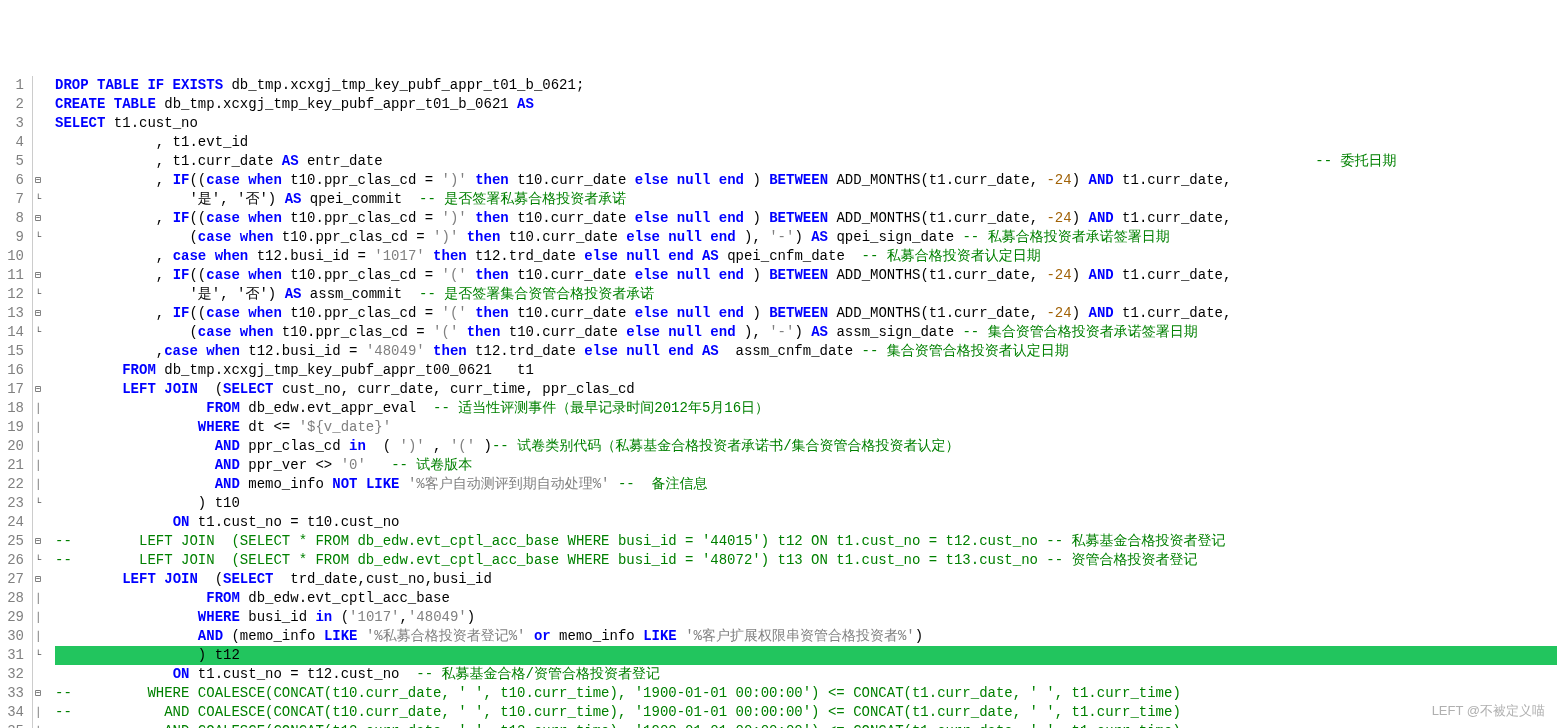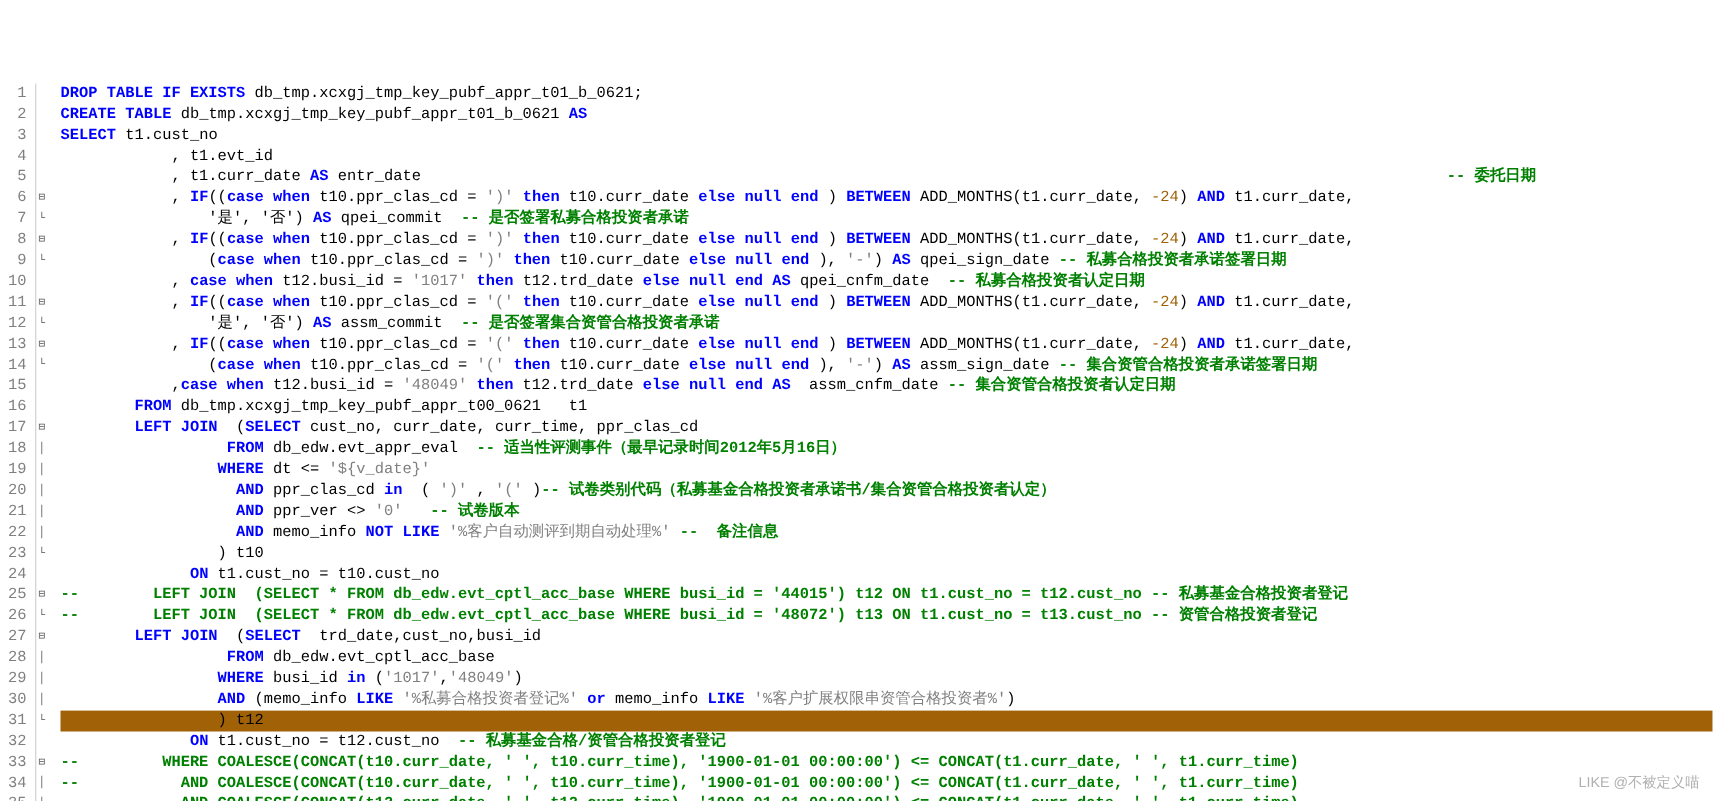--- a/index.html
+++ b/index.html
@@ -28,41 +28,41 @@
     font-size: 10px;
     line-height: 19px;
     padding-left:2px;
     user-select: none;
   }
   .code {
     padding-left: 6px;
     flex: 1;
   }
   .ln { height: 19px; }
-  .hl-line { background: #a16207; }
+  .hl-line { background: #22c55e; }
   .kw { color: #0000ff; font-weight: bold; }
   .str{ color: #808080; }
   .num{ color: #a16207; }
-  .cmt{ color: #008000; font-weight: bold; }
+  .cmt{ color: #008000; }
   .watermark {
     position: fixed;
     bottom: 8px; right: 12px;
     color: #b0b0b0;
     font-family: Arial, sans-serif;
     font-size: 13px;
     pointer-events: none;
   }
 </style>
 </head>
 <body>
 
 
 
 <div class="editor">
   <div class="gutter" id="gutter"><div class="ln">1</div><div class="ln">2</div><div class="ln">3</div><div class="ln">4</div><div class="ln">5</div><div class="ln">6</div><div class="ln">7</div><div class="ln">8</div><div class="ln">9</div><div class="ln">10</div><div class="ln">11</div><div class="ln">12</div><div class="ln">13</div><div class="ln">14</div><div class="ln">15</div><div class="ln">16</div><div class="ln">17</div><div class="ln">18</div><div class="ln">19</div><div class="ln">20</div><div class="ln">21</div><div class="ln">22</div><div class="ln">23</div><div class="ln">24</div><div class="ln">25</div><div class="ln">26</div><div class="ln">27</div><div class="ln">28</div><div class="ln">29</div><div class="ln">30</div><div class="ln">31</div><div class="ln">32</div><div class="ln">33</div><div class="ln">34</div><div class="ln">35</div></div>
   <div class="fold" id="fold"><div class="ln"></div><div class="ln"></div><div class="ln"></div><div class="ln"></div><div class="ln"></div><div class="ln">⊟</div><div class="ln">└</div><div class="ln">⊟</div><div class="ln">└</div><div class="ln"></div><div class="ln">⊟</div><div class="ln">└</div><div class="ln">⊟</div><div class="ln">└</div><div class="ln"></div><div class="ln"></div><div class="ln">⊟</div><div class="ln">│</div><div class="ln">│</div><div class="ln">│</div><div class="ln">│</div><div class="ln">│</div><div class="ln">└</div><div class="ln"></div><div class="ln">⊟</div><div class="ln">└</div><div class="ln">⊟</div><div class="ln">│</div><div class="ln">│</div><div class="ln">│</div><div class="ln">└</div><div class="ln"></div><div class="ln">⊟</div><div class="ln">│</div><div class="ln">│</div></div>
   <div class="code" id="code"><div class="ln"><span class="kw">DROP TABLE IF EXISTS</span><span> db_tmp.xcxgj_tmp_key_pubf_appr_t01_b_0621;</span></div><div class="ln"><span class="kw">CREATE TABLE</span><span> db_tmp.xcxgj_tmp_key_pubf_appr_t01_b_0621 </span><span class="kw">AS</span></div><div class="ln"><span class="kw">SELECT</span><span> t1.cust_no</span></div><div class="ln"><span>            , t1.evt_id</span></div><div class="ln"><span>            , t1.curr_date </span><span class="kw">AS</span><span> entr_date                                                                                                               </span><span class="cmt">-- 委托日期</span></div><div class="ln"><span>            , </span><span class="kw">IF</span><span>((</span><span class="kw">case when</span><span> t10.ppr_clas_cd = </span><span class="str">')'</span><span> </span><span class="kw">then</span><span> t10.curr_date </span><span class="kw">else null end</span><span> ) </span><span class="kw">BETWEEN</span><span> ADD_MONTHS(t1.curr_date, </span><span class="num">-24</span><span>) </span><span class="kw">AND</span><span> t1.curr_date,</span></div><div class="ln"><span>                '是', '否') </span><span class="kw">AS</span><span> qpei_commit  </span><span class="cmt">-- 是否签署私募合格投资者承诺</span></div><div class="ln"><span>            , </span><span class="kw">IF</span><span>((</span><span class="kw">case when</span><span> t10.ppr_clas_cd = </span><span class="str">')'</span><span> </span><span class="kw">then</span><span> t10.curr_date </span><span class="kw">else null end</span><span> ) </span><span class="kw">BETWEEN</span><span> ADD_MONTHS(t1.curr_date, </span><span class="num">-24</span><span>) </span><span class="kw">AND</span><span> t1.curr_date,</span></div><div class="ln"><span>                (</span><span class="kw">case when</span><span> t10.ppr_clas_cd = </span><span class="str">')'</span><span> </span><span class="kw">then</span><span> t10.curr_date </span><span class="kw">else null end</span><span> ), </span><span class="str">'-'</span><span>) </span><span class="kw">AS</span><span> qpei_sign_date </span><span class="cmt">-- 私募合格投资者承诺签署日期</span></div><div class="ln"><span>            , </span><span class="kw">case when</span><span> t12.busi_id = </span><span class="str">'1017'</span><span> </span><span class="kw">then</span><span> t12.trd_date </span><span class="kw">else null end AS</span><span> qpei_cnfm_date  </span><span class="cmt">-- 私募合格投资者认定日期</span></div><div class="ln"><span>            , </span><span class="kw">IF</span><span>((</span><span class="kw">case when</span><span> t10.ppr_clas_cd = </span><span class="str">'('</span><span> </span><span class="kw">then</span><span> t10.curr_date </span><span class="kw">else null end</span><span> ) </span><span class="kw">BETWEEN</span><span> ADD_MONTHS(t1.curr_date, </span><span class="num">-24</span><span>) </span><span class="kw">AND</span><span> t1.curr_date,</span></div><div class="ln"><span>                '是', '否') </span><span class="kw">AS</span><span> assm_commit  </span><span class="cmt">-- 是否签署集合资管合格投资者承诺</span></div><div class="ln"><span>            , </span><span class="kw">IF</span><span>((</span><span class="kw">case when</span><span> t10.ppr_clas_cd = </span><span class="str">'('</span><span> </span><span class="kw">then</span><span> t10.curr_date </span><span class="kw">else null end</span><span> ) </span><span class="kw">BETWEEN</span><span> ADD_MONTHS(t1.curr_date, </span><span class="num">-24</span><span>) </span><span class="kw">AND</span><span> t1.curr_date,</span></div><div class="ln"><span>                (</span><span class="kw">case when</span><span> t10.ppr_clas_cd = </span><span class="str">'('</span><span> </span><span class="kw">then</span><span> t10.curr_date </span><span class="kw">else null end</span><span> ), </span><span class="str">'-'</span><span>) </span><span class="kw">AS</span><span> assm_sign_date </span><span class="cmt">-- 集合资管合格投资者承诺签署日期</span></div><div class="ln"><span>            ,</span><span class="kw">case when</span><span> t12.busi_id = </span><span class="str">'48049'</span><span> </span><span class="kw">then</span><span> t12.trd_date </span><span class="kw">else null end AS</span><span>  assm_cnfm_date </span><span class="cmt">-- 集合资管合格投资者认定日期</span></div><div class="ln"><span>        </span><span class="kw">FROM</span><span> db_tmp.xcxgj_tmp_key_pubf_appr_t00_0621   t1</span></div><div class="ln"><span>        </span><span class="kw">LEFT JOIN</span><span>  (</span><span class="kw">SELECT</span><span> cust_no, curr_date, curr_time, ppr_clas_cd</span></div><div class="ln"><span>                  </span><span class="kw">FROM</span><span> db_edw.evt_appr_eval  </span><span class="cmt">-- 适当性评测事件（最早记录时间2012年5月16日）</span></div><div class="ln"><span>                 </span><span class="kw">WHERE</span><span> dt &lt;= </span><span class="str">'${v_date}'</span></div><div class="ln"><span>                   </span><span class="kw">AND</span><span> ppr_clas_cd </span><span class="kw">in</span><span>  ( </span><span class="str">')'</span><span> , </span><span class="str">'('</span><span> )</span><span class="cmt">-- 试卷类别代码（私募基金合格投资者承诺书/集合资管合格投资者认定）</span></div><div class="ln"><span>                   </span><span class="kw">AND</span><span> ppr_ver &lt;&gt; </span><span class="str">'0'</span><span>   </span><span class="cmt">-- 试卷版本</span></div><div class="ln"><span>                   </span><span class="kw">AND</span><span> memo_info </span><span class="kw">NOT LIKE</span><span> </span><span class="str">'%客户自动测评到期自动处理%'</span><span> </span><span class="cmt">--  备注信息</span></div><div class="ln"><span>                 ) t10</span></div><div class="ln"><span>              </span><span class="kw">ON</span><span> t1.cust_no = t10.cust_no</span></div><div class="ln"><span class="cmt">--        LEFT JOIN  (SELECT * FROM db_edw.evt_cptl_acc_base WHERE busi_id = '44015') t12 ON t1.cust_no = t12.cust_no -- 私募基金合格投资者登记</span></div><div class="ln"><span class="cmt">--        LEFT JOIN  (SELECT * FROM db_edw.evt_cptl_acc_base WHERE busi_id = '48072') t13 ON t1.cust_no = t13.cust_no -- 资管合格投资者登记</span></div><div class="ln"><span>        </span><span class="kw">LEFT JOIN</span><span>  (</span><span class="kw">SELECT</span><span>  trd_date,cust_no,busi_id</span></div><div class="ln"><span>                  </span><span class="kw">FROM</span><span> db_edw.evt_cptl_acc_base</span></div><div class="ln"><span>                 </span><span class="kw">WHERE</span><span> busi_id </span><span class="kw">in</span><span> (</span><span class="str">'1017'</span><span>,</span><span class="str">'48049'</span><span>)</span></div><div class="ln"><span>                 </span><span class="kw">AND</span><span> (memo_info </span><span class="kw">LIKE</span><span> </span><span class="str">'%私募合格投资者登记%'</span><span> </span><span class="kw">or</span><span> memo_info </span><span class="kw">LIKE</span><span> </span><span class="str">'%客户扩展权限串资管合格投资者%'</span><span>)</span></div><div class="ln hl-line"><span>                 ) t12</span></div><div class="ln"><span>              </span><span class="kw">ON</span><span> t1.cust_no = t12.cust_no  </span><span class="cmt">-- 私募基金合格/资管合格投资者登记</span></div><div class="ln"><span class="cmt">--         WHERE COALESCE(CONCAT(t10.curr_date, ' ', t10.curr_time), '1900-01-01 00:00:00') &lt;= CONCAT(t1.curr_date, ' ', t1.curr_time)</span></div><div class="ln"><span class="cmt">--           AND COALESCE(CONCAT(t10.curr_date, ' ', t10.curr_time), '1900-01-01 00:00:00') &lt;= CONCAT(t1.curr_date, ' ', t1.curr_time)</span></div><div class="ln"><span class="cmt">--           AND COALESCE(CONCAT(t12.curr_date, ' ', t12.curr_time), '1900-01-01 00:00:00') &lt;= CONCAT(t1.curr_date, ' ', t1.curr_time)</span></div></div>
 </div>
 
-<div class="watermark">LIKE @不被定义喵</div>
+<div class="watermark">LEFT @不被定义喵</div>
 
 
 
 
 </body></html>

